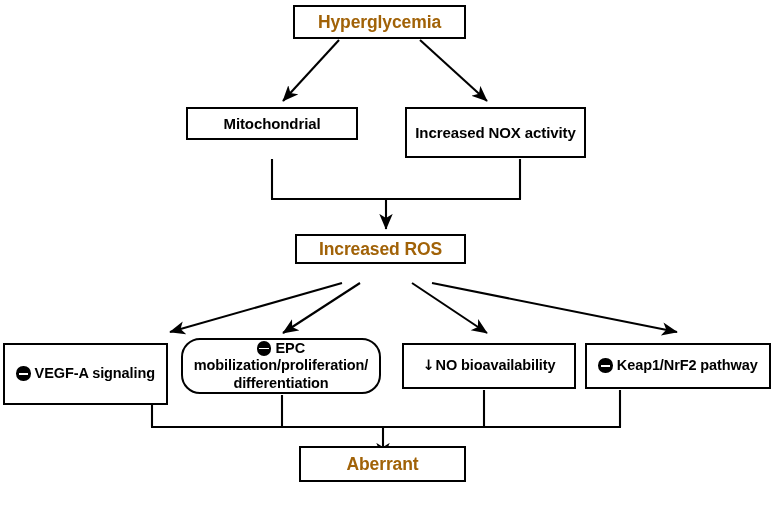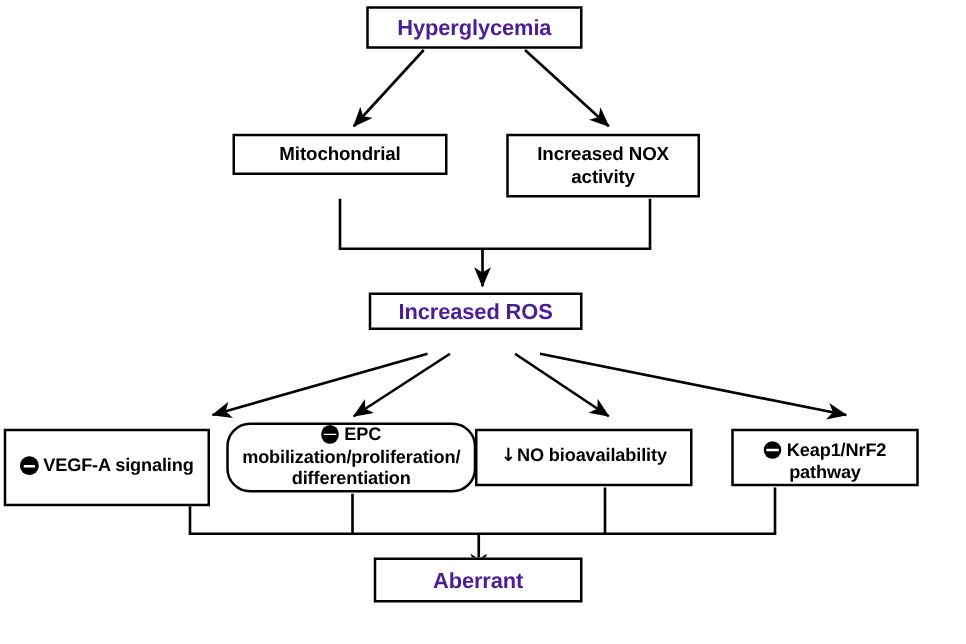--- a/index.html
+++ b/index.html
@@ -33,21 +33,21 @@
     background: #ffffff;
     display: flex;
     align-items: center;
     justify-content: center;
     text-align: center;
     font-weight: bold;
     line-height: 1.18;
     letter-spacing: -0.1px;
   }
   .node-red {
-    color: #4c1d95;
+    color: #a16207;
   }
   .node-black {
     color: #000000;
   }
   .node-inner {
     padding: 0 6px;
     width: 100%;
   }
   .line2 { display: block; }
   .inhibit {
@@ -71,26 +71,26 @@
   }
   .downarrow {
     font-family: "DejaVu Sans", sans-serif;
     font-weight: bold;
     margin-right: 1px;
   }
 
   
   #n-hyperglycemia { left: 293px; top: 5px;   width: 173px; height: 34px; font-size: 17.5px; }
   #n-mito          { left: 186px; top: 107px; width: 172px; height: 33px; font-size: 15px; }
-  #n-nox           { left: 405px; top: 107px; width: 155px; height: 51px; font-size: 15px; justify-content: center; }
+  #n-nox           { left: 405px; top: 107px; width: 181px; height: 51px; font-size: 15px; justify-content: center; }
   #n-ros           { left: 295px; top: 234px; width: 171px; height: 30px; font-size: 17.5px; }
   #n-vegf          { left: 3px;   top: 343px; width: 165px; height: 62px; font-size: 14.5px; }
   #n-epc           { left: 181px; top: 338px; width: 200px; height: 56px; font-size: 14.5px; border-radius: 19px; }
-  #n-no            { left: 380px; top: 343px; width: 174px; height: 46px; font-size: 14.5px; text-align: center; }
-  #n-keap          { left: 585px; top: 343px; width: 150px; height: 46px; font-size: 14.5px; align-items: flex-end; }
+  #n-no            { left: 402px; top: 343px; width: 174px; height: 46px; font-size: 14.5px; text-align: center; }
+  #n-keap          { left: 585px; top: 343px; width: 186px; height: 46px; font-size: 14.5px; }
   #n-aberrant      { left: 299px; top: 446px; width: 167px; height: 36px; font-size: 17.5px; }
 </style>
 </head>
 <body>
 
 <div id="canvas">
 
   <svg id="edges" viewBox="0 0 773 515" width="773" height="515" xmlns="http://www.w3.org/2000/svg">
     <defs>
       <marker id="ah" markerWidth="9" markerHeight="9" refX="7.2" refY="3.2" orient="auto" markerUnits="strokeWidth">

